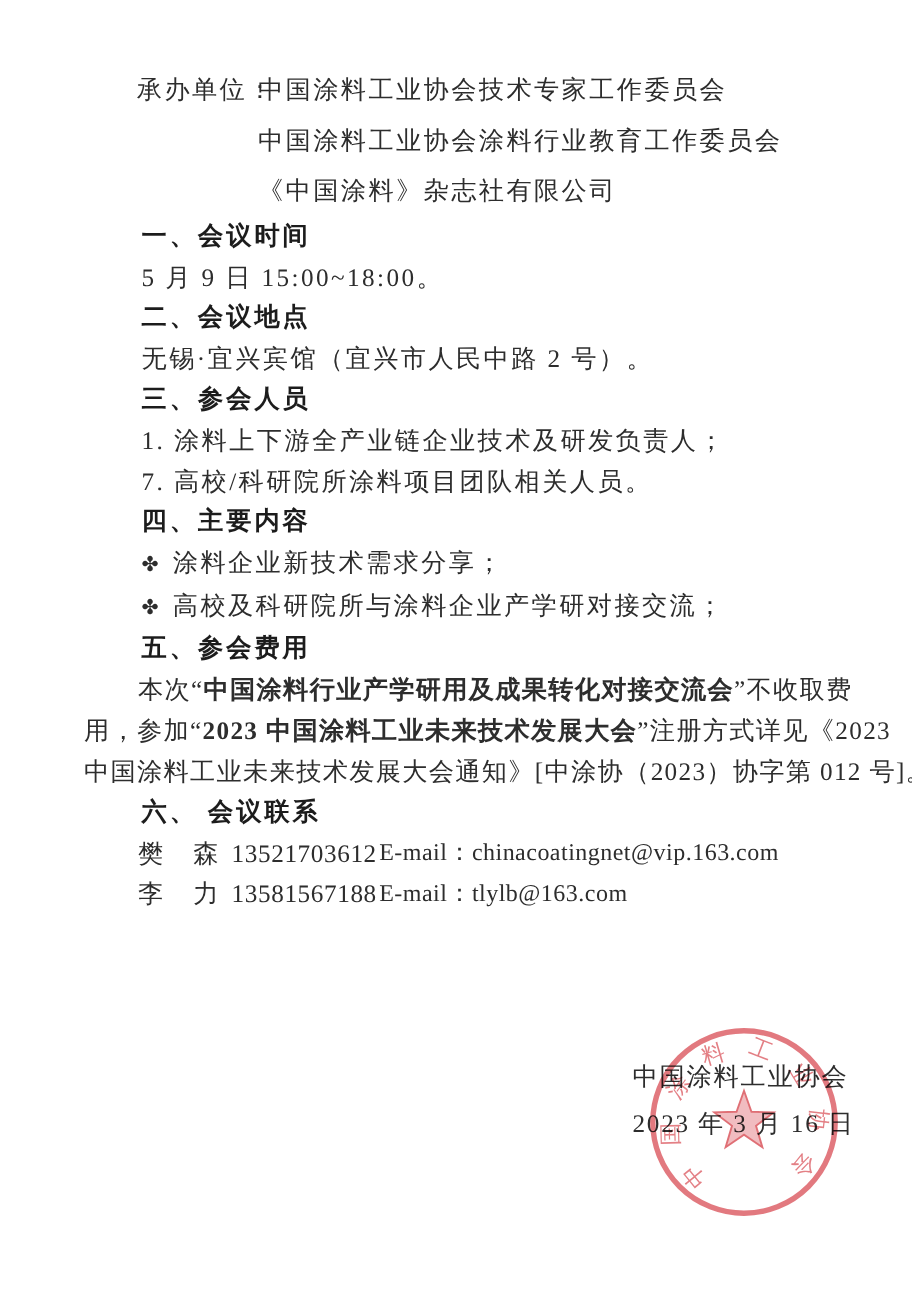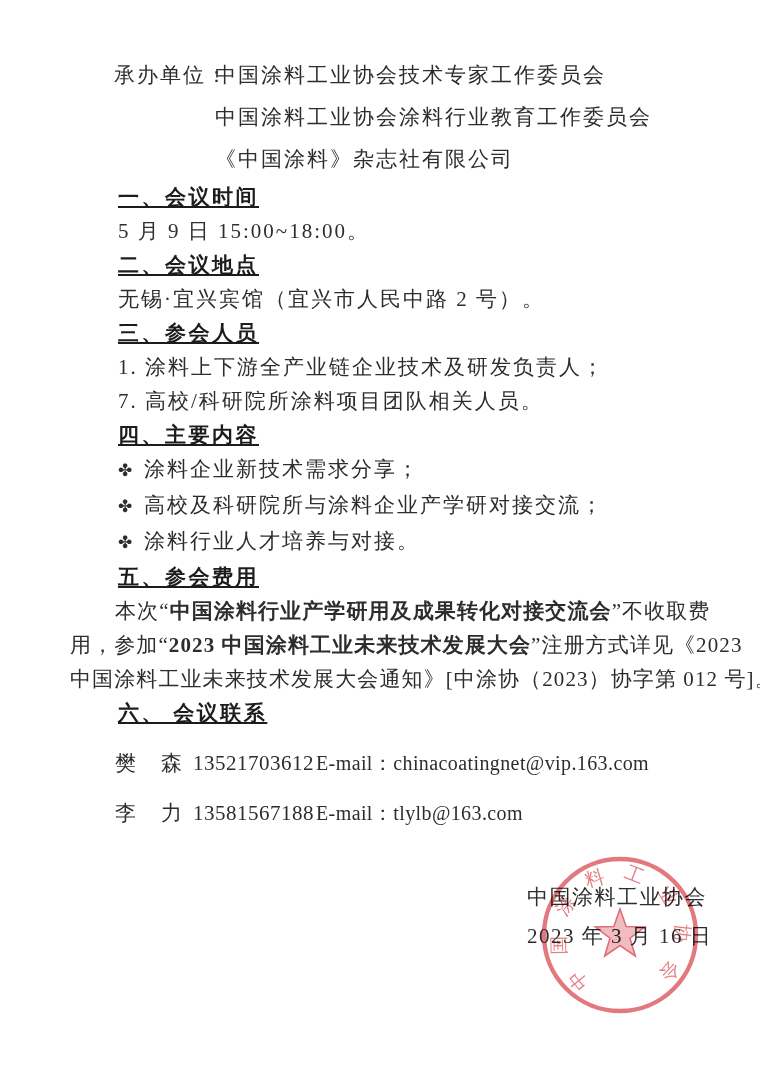--- a/index.html
+++ b/index.html
@@ -26,30 +26,29 @@
   .org-row1 { padding-left:44px; }
   .org-label { display:inline-block; width:101px; }
   .org-cont { padding-left:145px; }
 
   
   .heading {
     font-family:"Liberation Sans", sans-serif;
     font-weight:600;
     color:#1c1c1c;
     letter-spacing:2.5px;
-    text-decoration:underline;
   }
 
   
   .par5-line { font-size:21px; line-height:34px; letter-spacing:1.1px; white-space:nowrap; }
   .par5-first { padding-left:45px; }
   .bold { font-weight:700; }
 
   
-  .contact-row { position:relative;margin-top:16px; }
+  .contact-row { position:relative; }
   .contact-name { display:inline-block; width:78px; }
   .num { letter-spacing:0.5px; }
   .contact-email {
     position:absolute; left:246px; top:0;
     font-size:20px; letter-spacing:0.4px;
   }
 
   
   .sig {
     position:absolute; left:527px; top:878px; width:170px;
@@ -88,23 +87,20 @@
   <div class="line indent">1. 涂料上下游全产业链企业技术及研发负责人；</div>
   <div class="line indent">7. 高校/科研院所涂料项目团队相关人员。</div>
 
   <div class="line heading indent">四、主要内容</div>
   <div class="line indent">
     <span class="bullet-marker">✤</span><span>涂料企业新技术需求分享；</span>
   </div>
   <div class="line indent">
     <span class="bullet-marker">✤</span><span>高校及科研院所与涂料企业产学研对接交流；</span>
   </div>
-  <div class="line indent">
-    <span class="bullet-marker">✤</span><span>涂料行业人才培养与对接。</span>
-  </div>
 
   <div class="line heading indent">五、参会费用</div>
   <div class="par5-line par5-first">
     <span>本次“</span><span class="bold">中国涂料行业产学研用及成果转化对接交流会</span><span>”不收取费</span>
   </div>
   <div class="par5-line">
     <span>用，参加“</span><span class="bold">2023 中国涂料工业未来技术发展大会</span><span>”注册方式详见《2023</span>
   </div>
   <div class="par5-line">中国涂料工业未来技术发展大会通知》[中涂协（2023）协字第 012 号]。</div>
 

